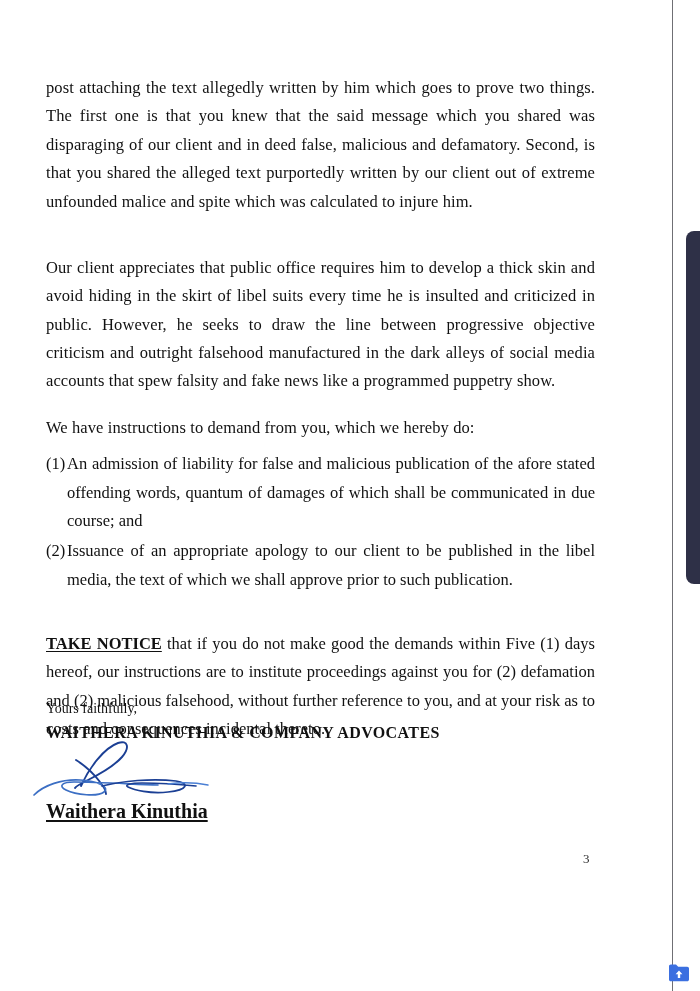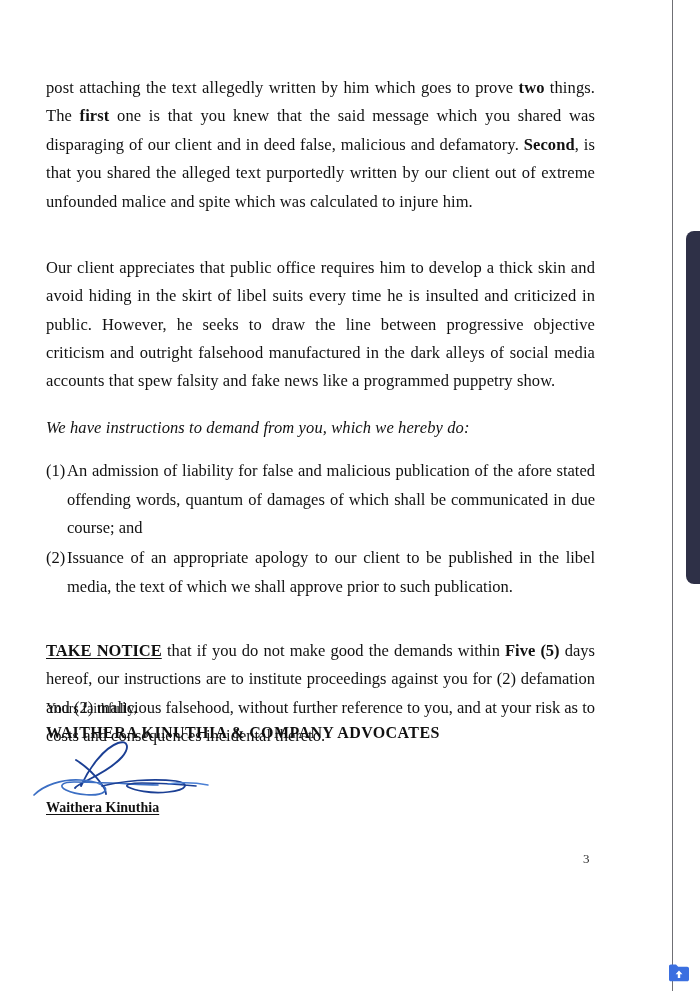--- a/index.html
+++ b/index.html
@@ -43,22 +43,21 @@
   }
   p.para {
     margin: 0 0 18px 0;
     font-size: 16.5px;
     line-height: 1.72;
     text-align: justify;
     text-justify: inter-word;
     letter-spacing: 0.1px;
   }
   p.para.tight {
-    margin-bottom: 15px;
-    font-style: italic;
+    margin-bottom: 8px;
   }
   .spacer-lg { height: 20px; }
   .spacer-xl { height: 34px; }
   ol.demands {
     list-style: none;
     margin: 0 0 0 0;
     padding: 0;
   }
   ol.demands li {
     position: relative;
@@ -78,21 +77,21 @@
     margin: 0;
     font-size: 16.5px;
     line-height: 1.72;
     text-align: justify;
   }
   .u-bold {
     font-weight: bold;
     text-decoration: underline;
     text-underline-offset: 2px;
   }
-  b { font-weight: bold; margin-top: 8px; }
+  b { font-weight: normal; margin-top: 8px; }
 
   .signoff {
     position: absolute;
     left: 46px;
     top: 698px;
     width: 560px;
   }
   .signoff .yours {
     font-size: 14px;
     line-height: 1.5;
@@ -105,21 +104,21 @@
     margin: 0;
     white-space: nowrap;
   }
   .sig-wrap {
     position: relative;
     height: 62px;
     margin-left: -28px;
     margin-top: -4px;
   }
   .signoff .signer {
-    font-size: 14px;
+    font-size: 20px;
     font-weight: bold;
     text-decoration: underline;
     text-underline-offset: 2px;
     margin: 0;
   }
   .page-number {
     position: absolute;
     left: 583px;
     top: 851px;
     font-size: 13px;
@@ -161,21 +160,21 @@
 
       <p class="para tight">We have instructions to demand from you, which we hereby do:</p>
 
       <ol class="demands">
         <li><span class="marker">(1)</span><span>An admission of liability for false and malicious publication of the afore stated offending words, quantum of damages of which shall be communicated in due course; and</span></li>
         <li><span class="marker">(2)</span><span>Issuance of an appropriate apology to our client to be published in the libel media, the text of which we shall approve prior to such publication.</span></li>
       </ol>
 
       <div class="spacer-xl"></div>
 
-      <p class="notice-para"><span class="u-bold">TAKE NOTICE</span><span> that if you do not make good the demands within </span><b>Five (5)</b><span> days hereof, our instructions are to institute proceedings against you for (2) defamation and (2) malicious falsehood, without further reference to you, and at your risk as to costs and consequences incidental thereto.</span></p>
+      <p class="notice-para"><span class="u-bold">TAKE NOTICE</span><span> that if you do not make good the demands within </span><b>Five (1)</b><span> days hereof, our instructions are to institute proceedings against you for (2) defamation and (2) malicious falsehood, without further reference to you, and at your risk as to costs and consequences incidental thereto.</span></p>
 
     </div>
 
     <div class="signoff">
       <p class="yours">Yours faithfully,</p>
       <p class="firm">WAITHERA KINUTHIA &amp; COMPANY ADVOCATES</p>
 
       <div class="sig-wrap">
         <svg width="240" height="62" viewBox="0 0 240 62" fill="none" xmlns="http://www.w3.org/2000/svg" aria-hidden="true">
           <path d="M63 48 C71 30, 86 10, 100 5 C110 1.5, 112 10, 104 19 C96 28, 80 37, 70 42 C62 46, 58 48, 57 50" stroke="#1b3f94" stroke-width="1.9" stroke-linecap="round" fill="none"></path>

